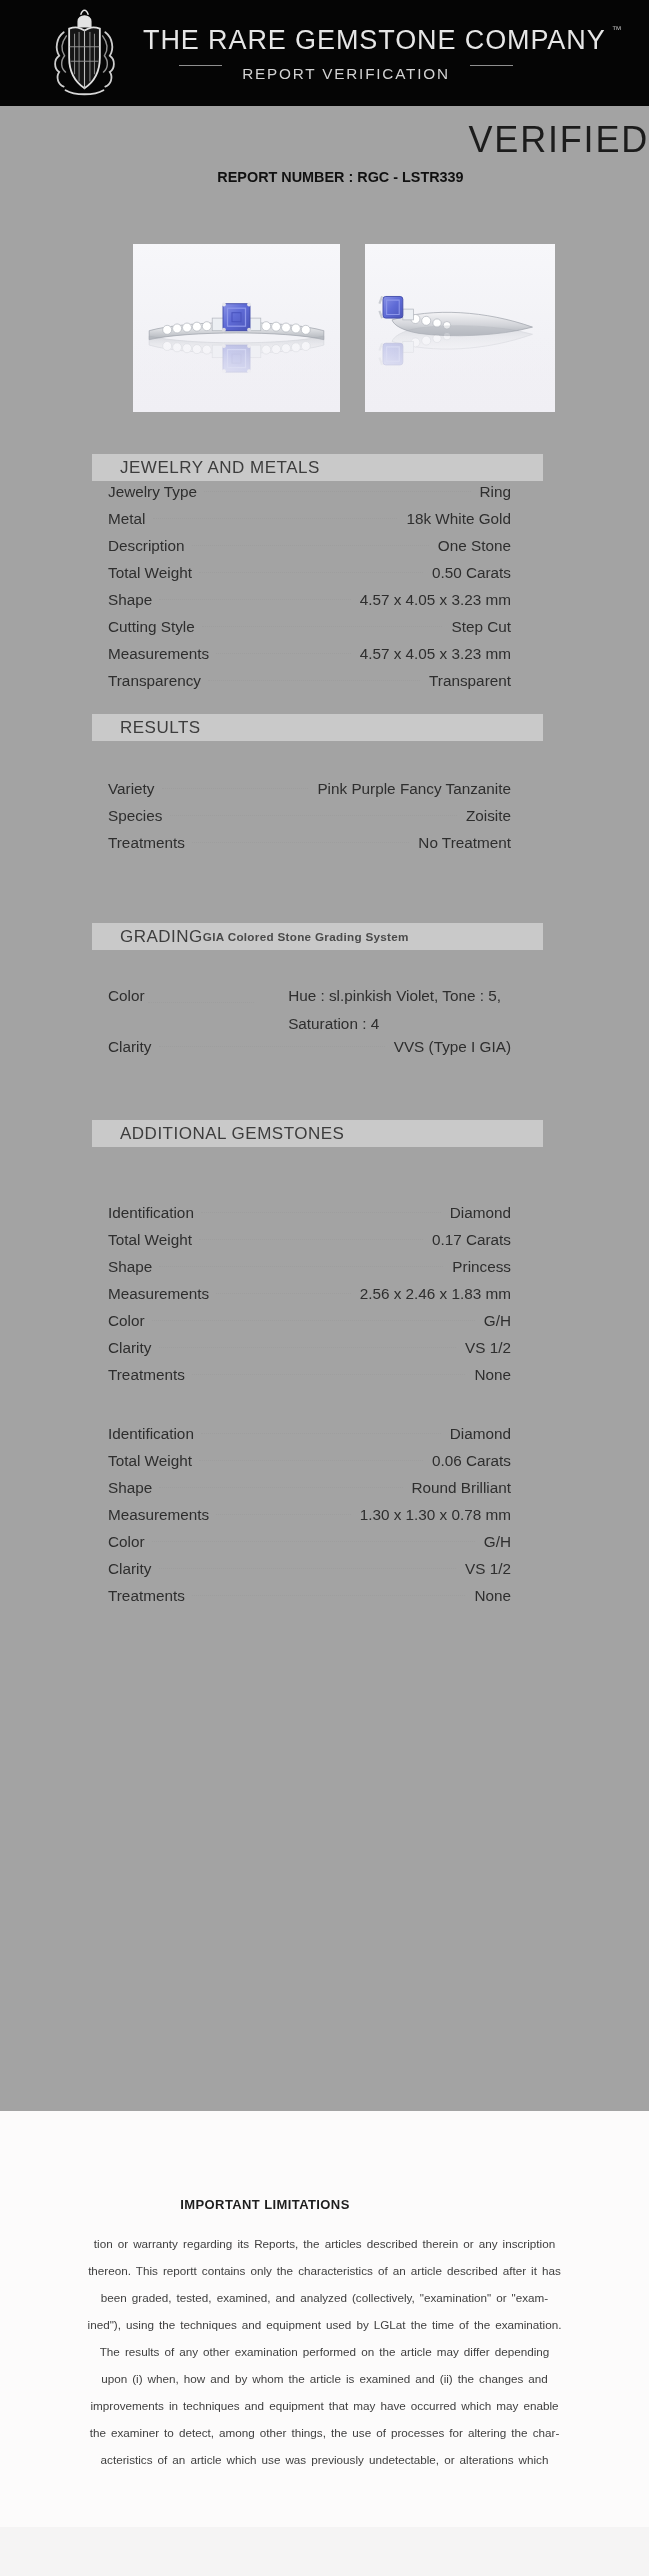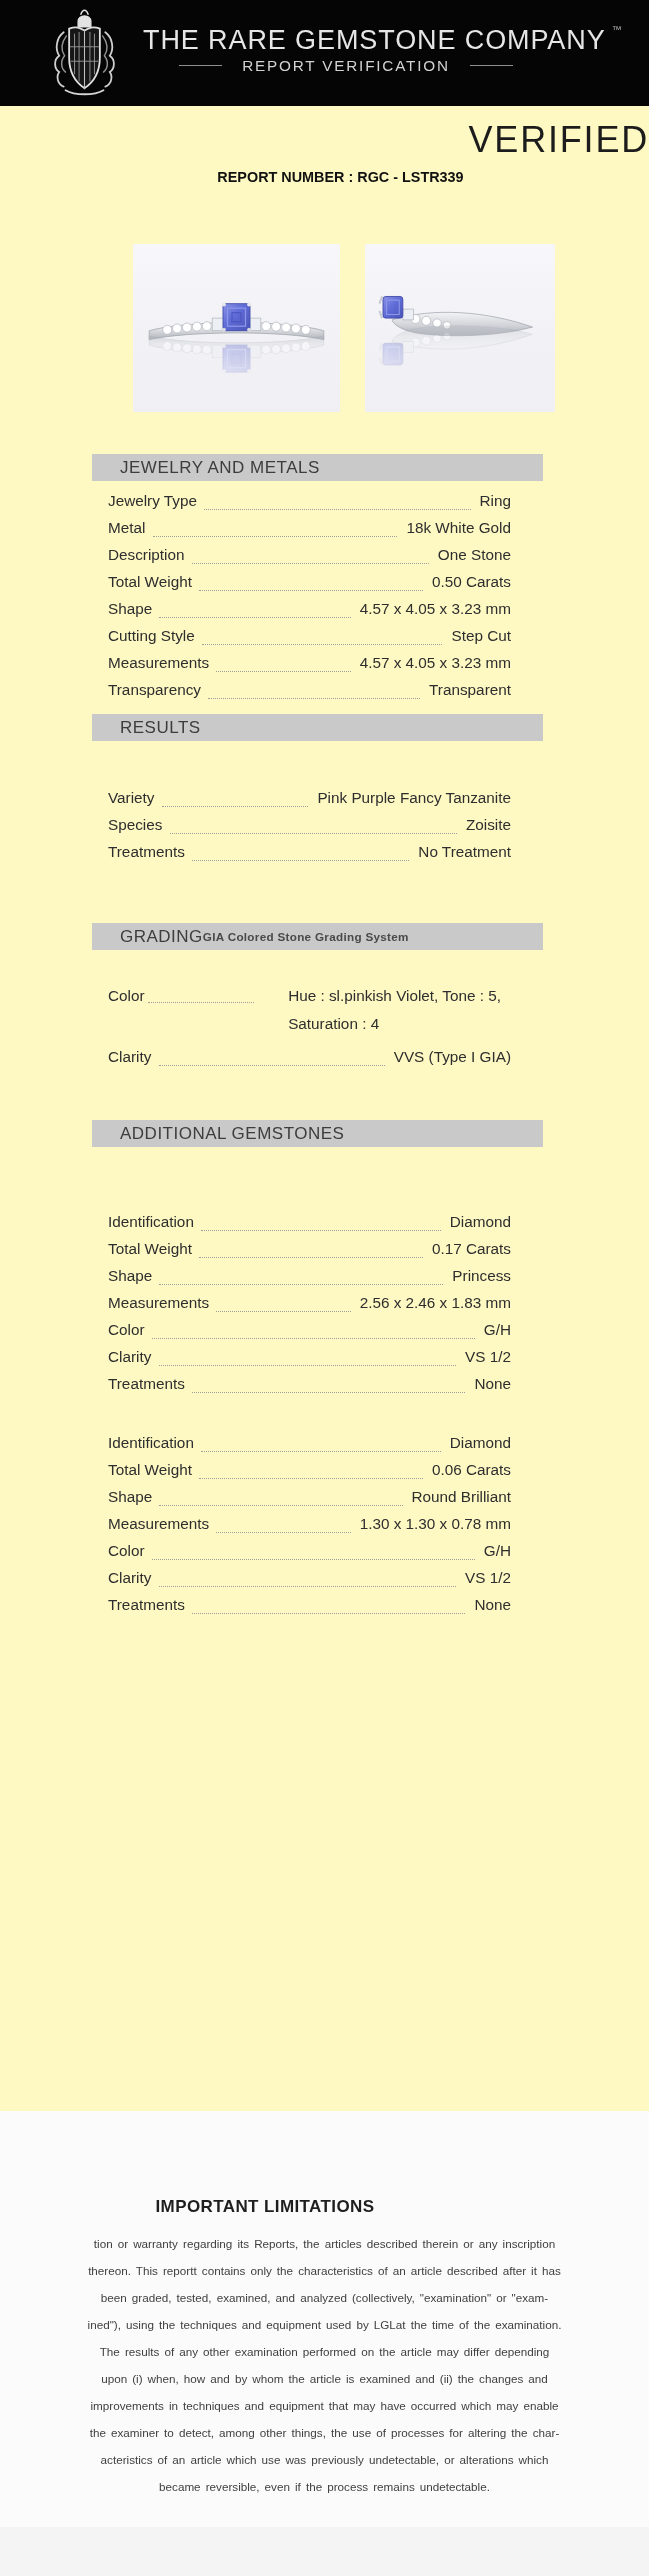--- a/index.html
+++ b/index.html
@@ -1,24 +1,24 @@
 <!DOCTYPE html>
 <html style="font-size:14.4px"><head>
 <meta charset="utf-8">
 <style>
   html,body{margin:0;padding:0;background:#ffffff;font-family:"Liberation Sans",sans-serif;}
-  .page{position:relative;width:649px;height:2576px;background:#fef9c3;overflow:hidden;}
+  .page{position:relative;width:649px;height:2576px;background:#a3a3a3;overflow:hidden;}
 
   
   .hdr{position:absolute;top:0;left:0;width:649px;height:106px;background:#050505;}
   .crest{position:absolute;left:51px;top:7.2px;width:67px;height:94px;}
   .hdr-block{position:absolute;left:143px;top:0;width:406px;height:106px;}
   .company-line{margin-top:23.5px;white-space:nowrap;font-size:27px;letter-spacing:0.9px;color:#e6e6e6;}
   .tm{font-size:10px;color:#b5b5b5;vertical-align:16px;margin-left:6.3px;}
-  .hdr-sub{margin-top:1px;display:flex;align-items:center;justify-content:center;gap:20px;}
+  .hdr-sub{margin-top:9px;display:flex;justify-content:center;gap:20px;}
   .hdr-sub .txt{font-size:15.3px;letter-spacing:1.8px;color:#d2d2d2;}
   .dash{width:43px;height:1.8px;background:#8f8f8f;}
 
   
   .verified{position:absolute;top:119px;left:0;width:649px;text-align:right;
             font-size:36px;line-height:41px;letter-spacing:1.8px;color:#1c1c1c;}
   .repnum{position:absolute;top:169px;left:16px;width:649px;text-align:center;
           font-size:14.4px;font-weight:bold;color:#111;}
 
   
@@ -28,35 +28,35 @@
   .photo svg{display:block;width:100%;height:100%;}
 
   
   .bar{position:absolute;left:92px;width:451px;height:27px;background:#c9c9c9;
        display:flex;align-items:center;padding-left:28px;box-sizing:border-box;}
   .bar .t{font-size:17px;letter-spacing:0.5px;color:#3d3d3d;}
   .bar .sub{font-size:11.7px;font-weight:bold;color:#4a4a4a;margin-left:0;letter-spacing:0.3px;}
 
   
   .rows{position:absolute;left:108px;width:403px;}
-  .row{display:flex;align-items:flex-end;height:27px;font-size:15.3px;color:#2e2e2e;}
+  .row{display:flex;align-items:flex-start;height:27px;font-size:15.3px;color:#2e2e2e;}
   .row .lbl{white-space:nowrap;}
   .row .val{white-space:nowrap;text-align:right;}
   .dots{flex:1;height:8px;border-bottom:1.8px dotted #9e9e9e;margin:0 9px 0 7.2px;}
 
   
   .grow{display:flex;font-size:15.3px;color:#2e2e2e;line-height:28px;}
   .grow .lbl{white-space:nowrap;}
   .dots-fixed{flex:0 0 106px;height:20px;border-bottom:1.8px dotted #9e9e9e;margin:0 0 0 3.6px;}
   .gval{flex:1;padding-left:34px;}
 
   
   .lowerbg{position:absolute;top:2111px;left:0;width:649px;height:420px;background:#fcfbfb;}
   .limit-title{position:absolute;top:2197px;left:0;width:530px;text-align:center;
-               font-size:17px;font-weight:bold;letter-spacing:0.4px;color:#1e1e1e;}
+               font-size:13px;font-weight:bold;letter-spacing:0.4px;color:#1e1e1e;}
   .limit{position:absolute;top:2230px;left:54px;width:541px;text-align:center;
          font-size:11.7px;line-height:27px;color:#3f3f3f;word-spacing:1.8px;}
   .footer-band{position:absolute;top:2527px;left:0;width:649px;height:49px;background:#f5f4f4;}
 </style>
 </head>
 <body>
 
 <div class="page">
 
   <div class="lowerbg"></div>
@@ -349,17 +349,16 @@
   <div class="limit">
     <div>tion or warranty regarding its Reports, the articles described therein or any inscription</div>
     <div>thereon. This reportt contains only the characteristics of an article described after it has</div>
     <div>been graded, tested, examined, and analyzed (collectively, "examination" or "exam-</div>
     <div>ined"), using the techniques and equipment used by LGLat the time of the examination.</div>
     <div>The results of any other examination performed on the article may differ depending</div>
     <div>upon (i) when, how and by whom the article is examined and (ii) the changes and</div>
     <div>improvements in techniques and equipment that may have occurred which may enable</div>
     <div>the examiner to detect, among other things, the use of processes for altering the char-</div>
     <div>acteristics of an article which use was previously undetectable, or alterations which</div>
-    <div>became reversible, even if the process remains undetectable.</div>
   </div>
 
 </div>
 
 
 </body></html>

